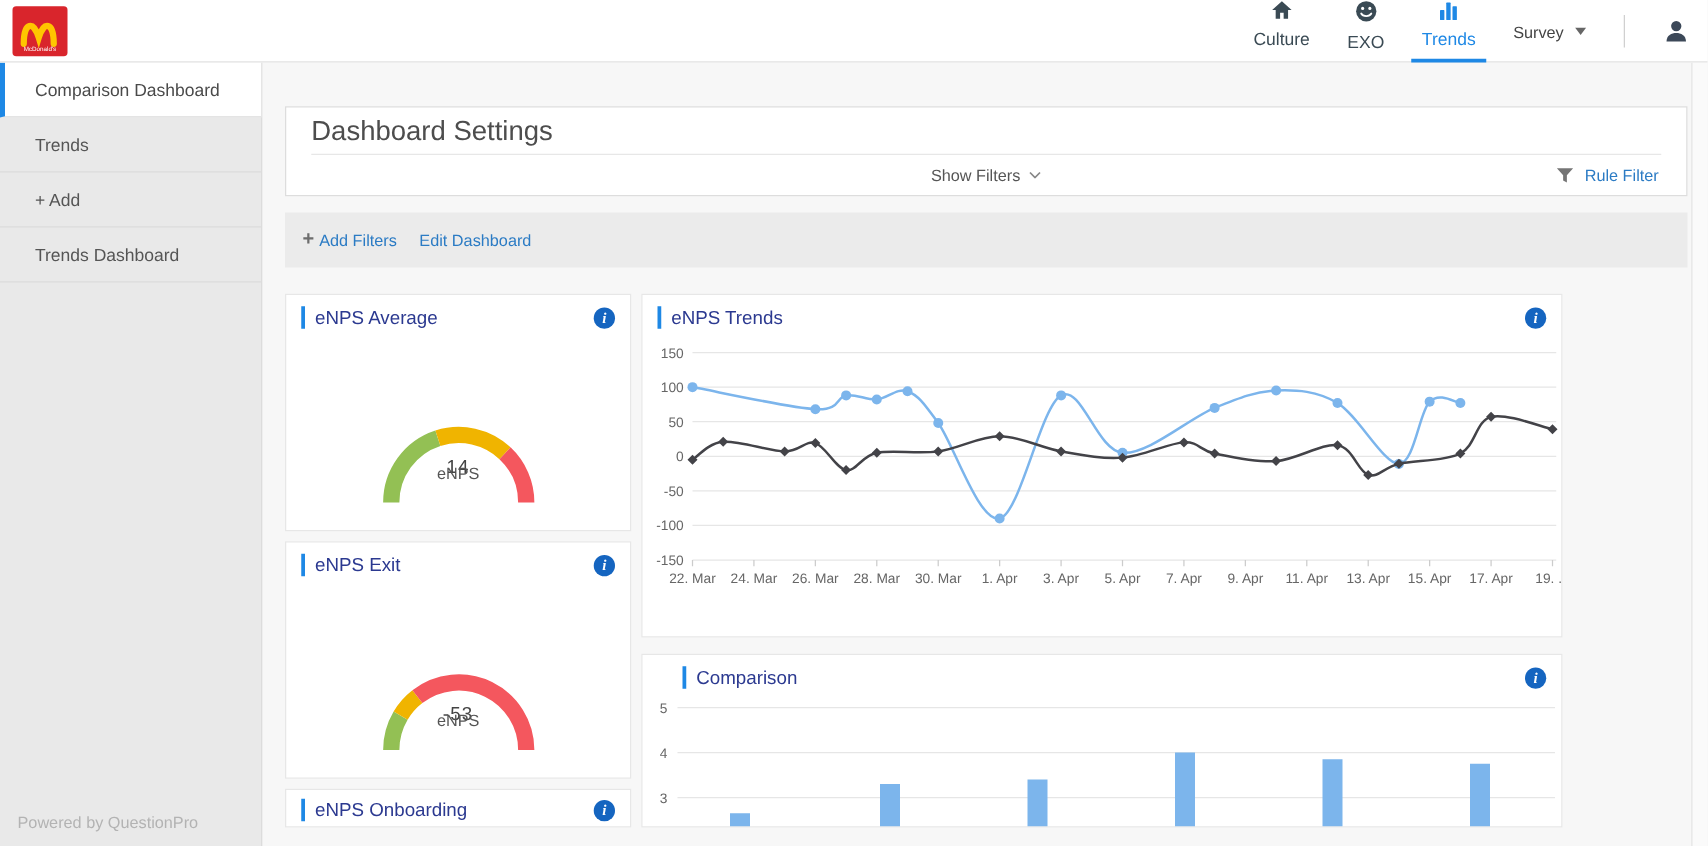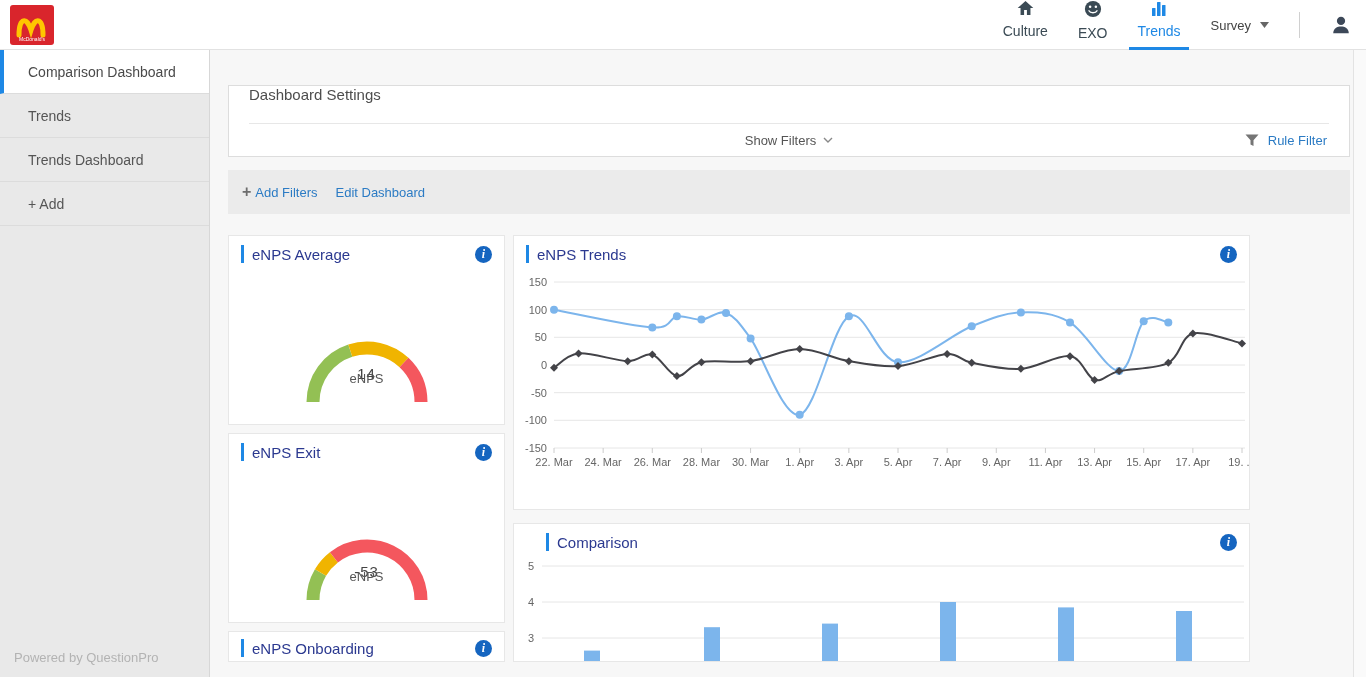--- a/index.html
+++ b/index.html
@@ -31,22 +31,22 @@
   .side-item.active{background:#fff;border-left:4px solid #1e88e5;padding-left:24px;color:#4a4a4a;}
   .side-footer{position:absolute;left:14px;bottom:12px;font-size:13px;color:#b3b3b3;}
 
   
   .main{position:absolute;left:210px;top:50px;width:1156px;height:627px;background:#f7f7f7;}
   .scroll-track{position:absolute;right:0;top:0;width:13px;height:627px;background:#fafafa;
                 border-left:1px solid #e3e3e3;box-sizing:border-box;cursor:pointer;}
 
   .settings-card{position:absolute;left:18px;top:35px;width:1122px;height:72px;background:#fff;
                  border:1px solid #ddd;box-sizing:border-box;}
-  .settings-title-row{height:37px;display:flex;padding:0 20px;
-                      font-size:15px;color:#4d4d4d;}
+  .settings-title-row{height:37px;display:flex;align-items:center;padding:0 20px;
+                      font-size:22px;color:#4d4d4d;}
   .settings-divider{height:1px;background:#e7e7e7;margin:0 20px;}
   .settings-filter-row{height:32px;display:flex;align-items:center;justify-content:center;
                        position:relative;font-size:13px;color:#555;}
   .show-filters{display:flex;align-items:center;gap:7px;cursor:pointer;}
   .rule-filter{position:absolute;right:22px;display:flex;align-items:center;gap:9px;
                color:#2b7bc4;cursor:pointer;}
 
   .toolbar-band{position:absolute;left:18px;top:120px;width:1122px;height:44px;background:#ebebeb;
                 display:flex;align-items:center;padding-left:14px;gap:18px;box-sizing:border-box;}
   .tool-link{display:flex;align-items:center;gap:4px;color:#2b7bc4;font-size:13px;cursor:pointer;}
@@ -131,24 +131,24 @@
   </header>
 
   <aside class="sidebar">
     <div class="side-item active">
       <span>Comparison Dashboard</span>
     </div>
     <div class="side-item">
       <span>Trends</span>
     </div>
     <div class="side-item">
+      <span>+ Add</span>
+    </div>
+    <div class="side-item">
       <span>Trends Dashboard</span>
-    </div>
-    <div class="side-item">
-      <span>+ Add</span>
     </div>
     <div class="side-footer">Powered by QuestionPro</div>
   </aside>
 
   <main class="main">
     <div class="scroll-track"></div>
 
     <section class="settings-card">
       <div class="settings-title-row">
         <span>Dashboard Settings</span>

